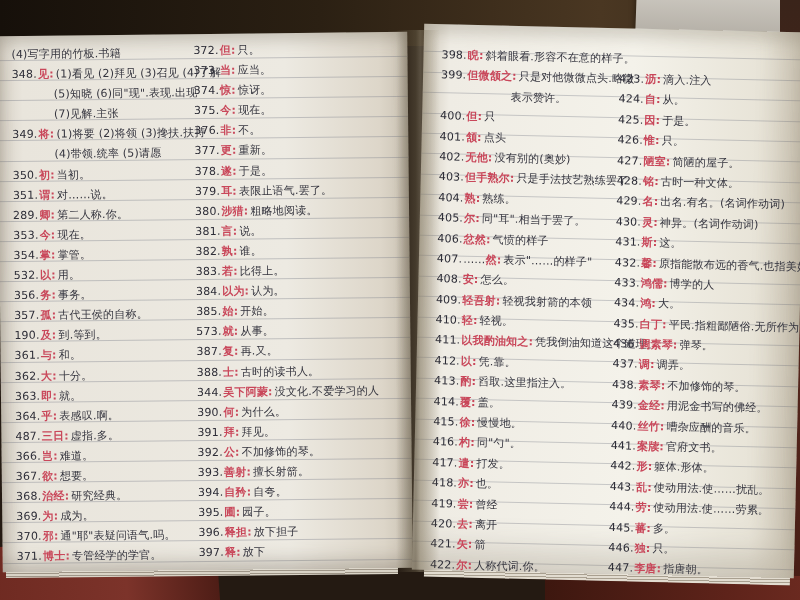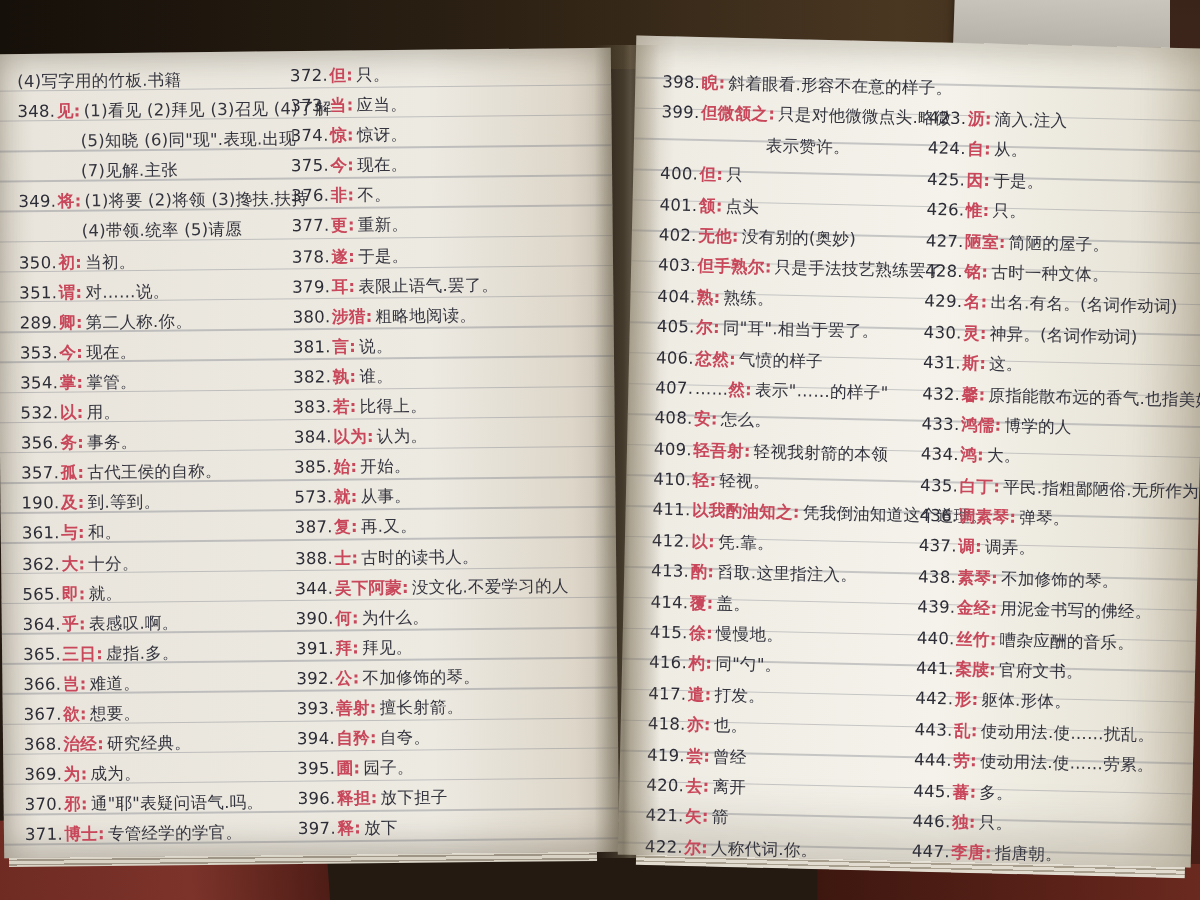--- a/index.html
+++ b/index.html
@@ -78,23 +78,23 @@
       <div class="row"><span class="num">351.</span><span class="word">谓:</span><span class="def">对……说。</span></div>
       <div class="row"><span class="num">289.</span><span class="word">卿:</span><span class="def">第二人称.你。</span></div>
       <div class="row"><span class="num">353.</span><span class="word">今:</span><span class="def">现在。</span></div>
       <div class="row"><span class="num">354.</span><span class="word">掌:</span><span class="def">掌管。</span></div>
       <div class="row"><span class="num">532.</span><span class="word">以:</span><span class="def">用。</span></div>
       <div class="row"><span class="num">356.</span><span class="word">务:</span><span class="def">事务。</span></div>
       <div class="row"><span class="num">357.</span><span class="word">孤:</span><span class="def">古代王侯的自称。</span></div>
       <div class="row"><span class="num">190.</span><span class="word">及:</span><span class="def">到.等到。</span></div>
       <div class="row"><span class="num">361.</span><span class="word">与:</span><span class="def">和。</span></div>
       <div class="row"><span class="num">362.</span><span class="word">大:</span><span class="def">十分。</span></div>
-      <div class="row"><span class="num">565.</span><span class="word">即:</span><span class="def">就。</span></div>
+      <div class="row"><span class="num">363.</span><span class="word">即:</span><span class="def">就。</span></div>
       <div class="row"><span class="num">364.</span><span class="word">乎:</span><span class="def">表感叹.啊。</span></div>
-      <div class="row"><span class="num">365.</span><span class="word">三日:</span><span class="def">虚指.多。</span></div>
+      <div class="row"><span class="num">487.</span><span class="word">三日:</span><span class="def">虚指.多。</span></div>
       <div class="row"><span class="num">366.</span><span class="word">岂:</span><span class="def">难道。</span></div>
       <div class="row"><span class="num">367.</span><span class="word">欲:</span><span class="def">想要。</span></div>
       <div class="row"><span class="num">368.</span><span class="word">治经:</span><span class="def">研究经典。</span></div>
       <div class="row"><span class="num">369.</span><span class="word">为:</span><span class="def">成为。</span></div>
       <div class="row"><span class="num">370.</span><span class="word">邪:</span><span class="def">通"耶"表疑问语气.吗。</span></div>
       <div class="row"><span class="num">371.</span><span class="word">博士:</span><span class="def">专管经学的学官。</span></div>
     </div>
   <div class="col" id="lp-col2">
       <div class="row"><span class="num">372.</span><span class="word">但:</span><span class="def">只。</span></div>
       <div class="row"><span class="num">373.</span><span class="word">当:</span><span class="def">应当。</span></div>

